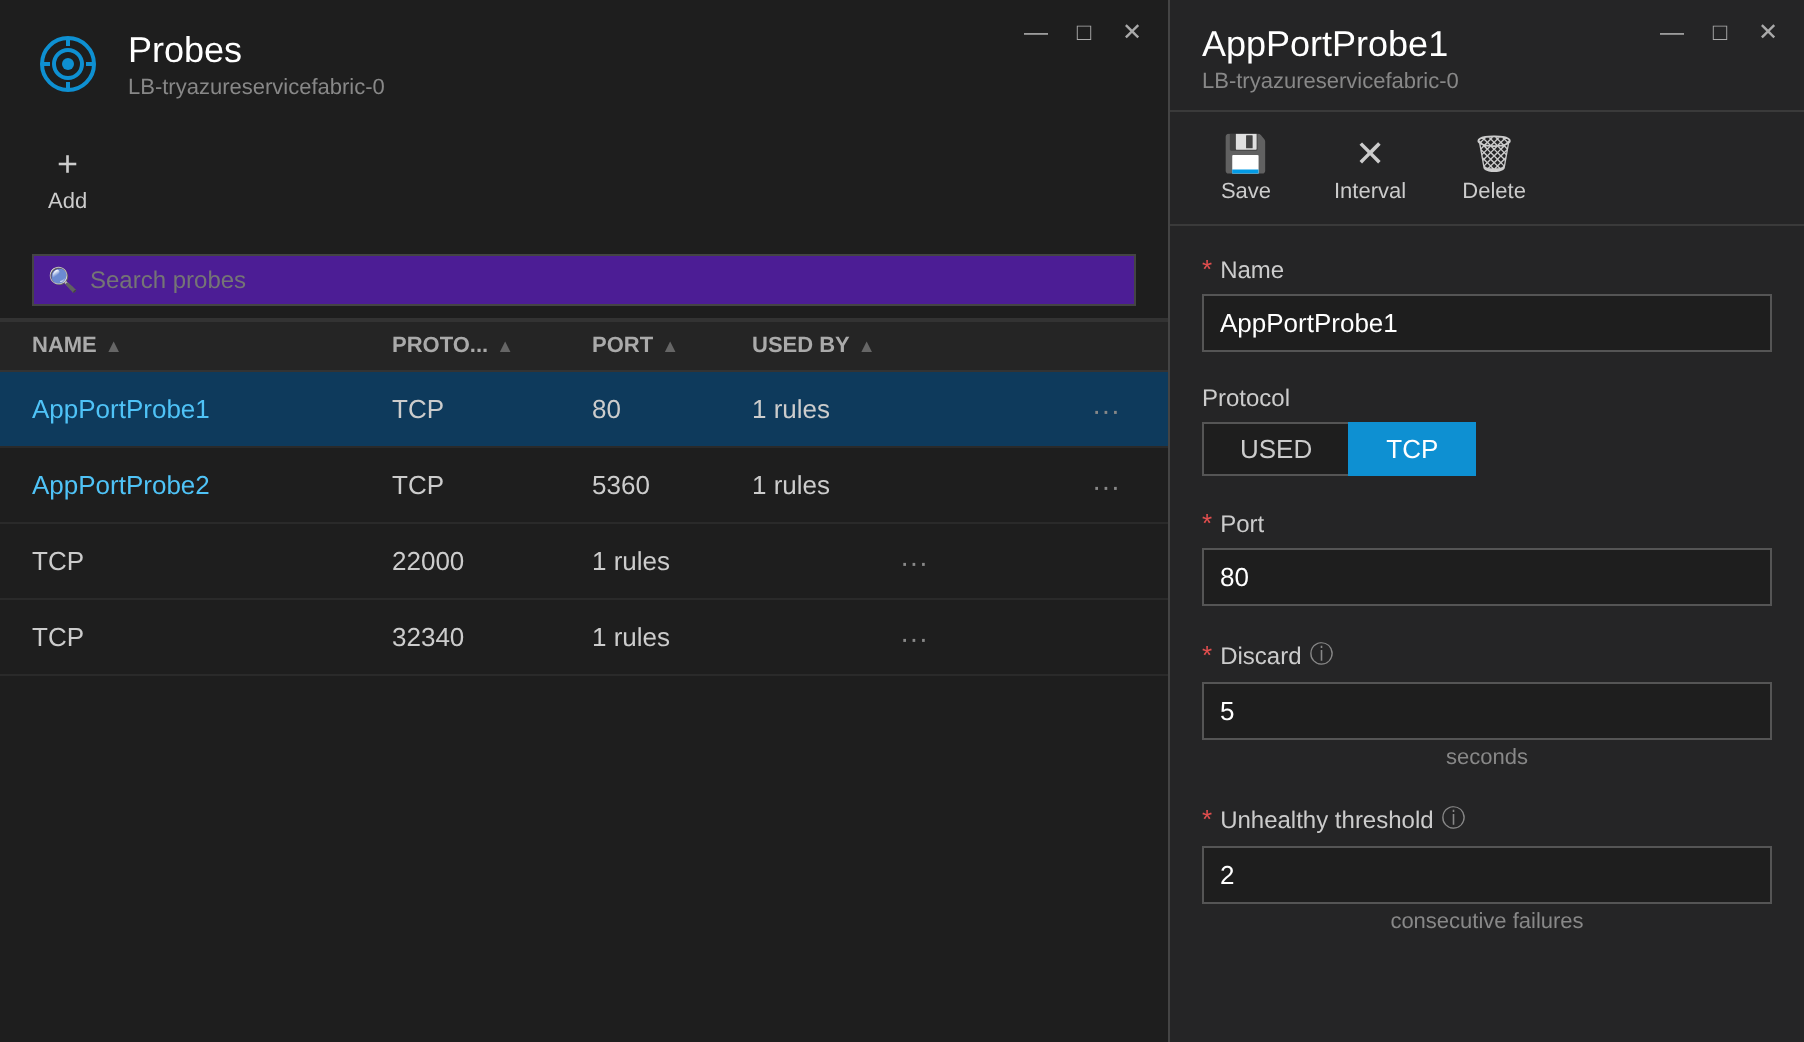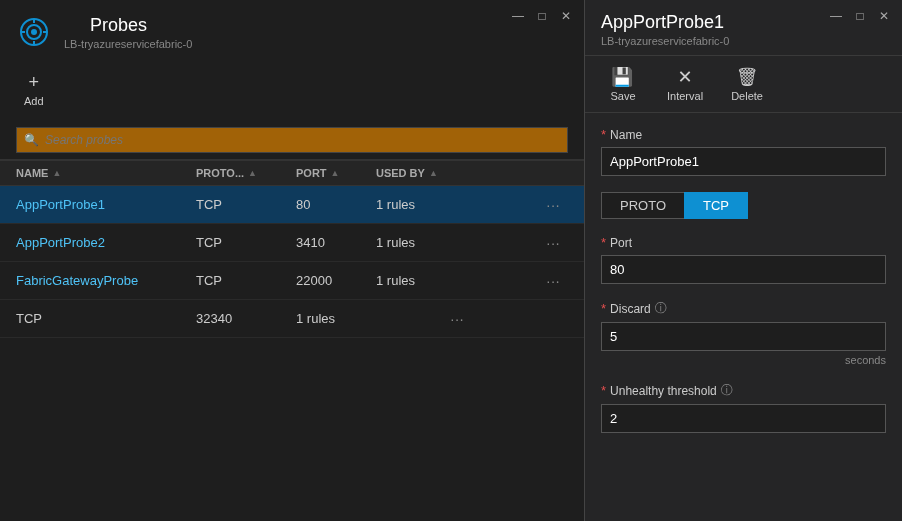--- a/index.html
+++ b/index.html
@@ -66,21 +66,20 @@
 
     .probe-icon {
       width: 30px;
       height: 30px;
     }
 
     .panel-title-block h2 {
       font-size: 18px;
       font-weight: 300;
       color: #ffffff;
-      margin-left: 26px;
     }
 
     .panel-title-block p {
       font-size: 11px;
       color: #888;
       margin-top: 2px;
     }
 
     .toolbar {
       padding: 8px 16px 10px 16px;
@@ -106,27 +105,26 @@
       margin-bottom: 2px;
     }
 
     .search-bar {
       padding: 6px 16px;
       border-bottom: 1px solid #333;
     }
 
     .search-bar input {
       width: 100%;
-      background: #a16207;
+      background: #4c1d95;
       border: 1px solid #444;
       color: #ccc;
       padding: 5px 10px 5px 28px;
       font-size: 12px;
       outline: none;
-      font-style: italic;
     }
 
     .search-wrapper {
       position: relative;
     }
 
     .search-icon-inner {
       position: absolute;
       left: 8px;
       top: 50%;
@@ -312,21 +310,21 @@
 
     .proto-btn.active {
       background: #0e90d2;
       color: #fff;
       border-color: #0e90d2;
     }
 
     .proto-btn:first-child { border-right: none; }
 
     .input-suffix {
-      text-align: right;
+      text-align: center;
       font-size: 11px;
       color: #888;
       margin-top: 3px;
     }
   </style>
 </head>
 <body>
 
 <div class="left-panel">
   <div class="panel-header">
@@ -391,27 +389,26 @@
       <div class="table-cell name">AppPortProbe1</div>
       <div class="table-cell">TCP</div>
       <div class="table-cell">80</div>
       <div class="table-cell">1 rules</div>
       <button class="more-btn">···</button>
     </div>
 
     <div class="table-row">
       <div class="table-cell name">AppPortProbe2</div>
       <div class="table-cell">TCP</div>
-      <div class="table-cell">3410</div>
+      <div class="table-cell">5360</div>
       <div class="table-cell">1 rules</div>
       <button class="more-btn">···</button>
     </div>
 
     <div class="table-row">
-      <div class="table-cell name">FabricGatewayProbe</div>
       <div class="table-cell">TCP</div>
       <div class="table-cell">22000</div>
       <div class="table-cell">1 rules</div>
       <button class="more-btn">···</button>
     </div>
 
     <div class="table-row">
       <div class="table-cell">TCP</div>
       <div class="table-cell">32340</div>
       <div class="table-cell">1 rules</div>
@@ -450,22 +447,25 @@
 
     <div class="form-group">
       <div class="form-label">
         <span class="required-star">*</span>
         <span>Name</span>
       </div>
       <input class="form-input" type="text" value="AppPortProbe1" style="">
     </div>
 
     <div class="form-group">
+      <div class="form-label">
+        <span>Protocol</span>
+      </div>
       <div class="protocol-toggle">
-        <button class="proto-btn">PROTO</button>
+        <button class="proto-btn">USED</button>
         <button class="proto-btn active">TCP</button>
       </div>
     </div>
 
     <div class="form-group">
       <div class="form-label">
         <span class="required-star">*</span>
         <span>Port</span>
       </div>
       <input class="form-input" type="text" value="80" style="">
@@ -481,15 +481,16 @@
       <div class="input-suffix">seconds</div>
     </div>
 
     <div class="form-group">
       <div class="form-label">
         <span class="required-star">*</span>
         <span>Unhealthy threshold</span>
         <span class="info-icon">ⓘ</span>
       </div>
       <input class="form-input" type="text" value="2" style="">
+      <div class="input-suffix">consecutive failures</div>
     </div>
   </div>
 </div>
 
 </body></html>

